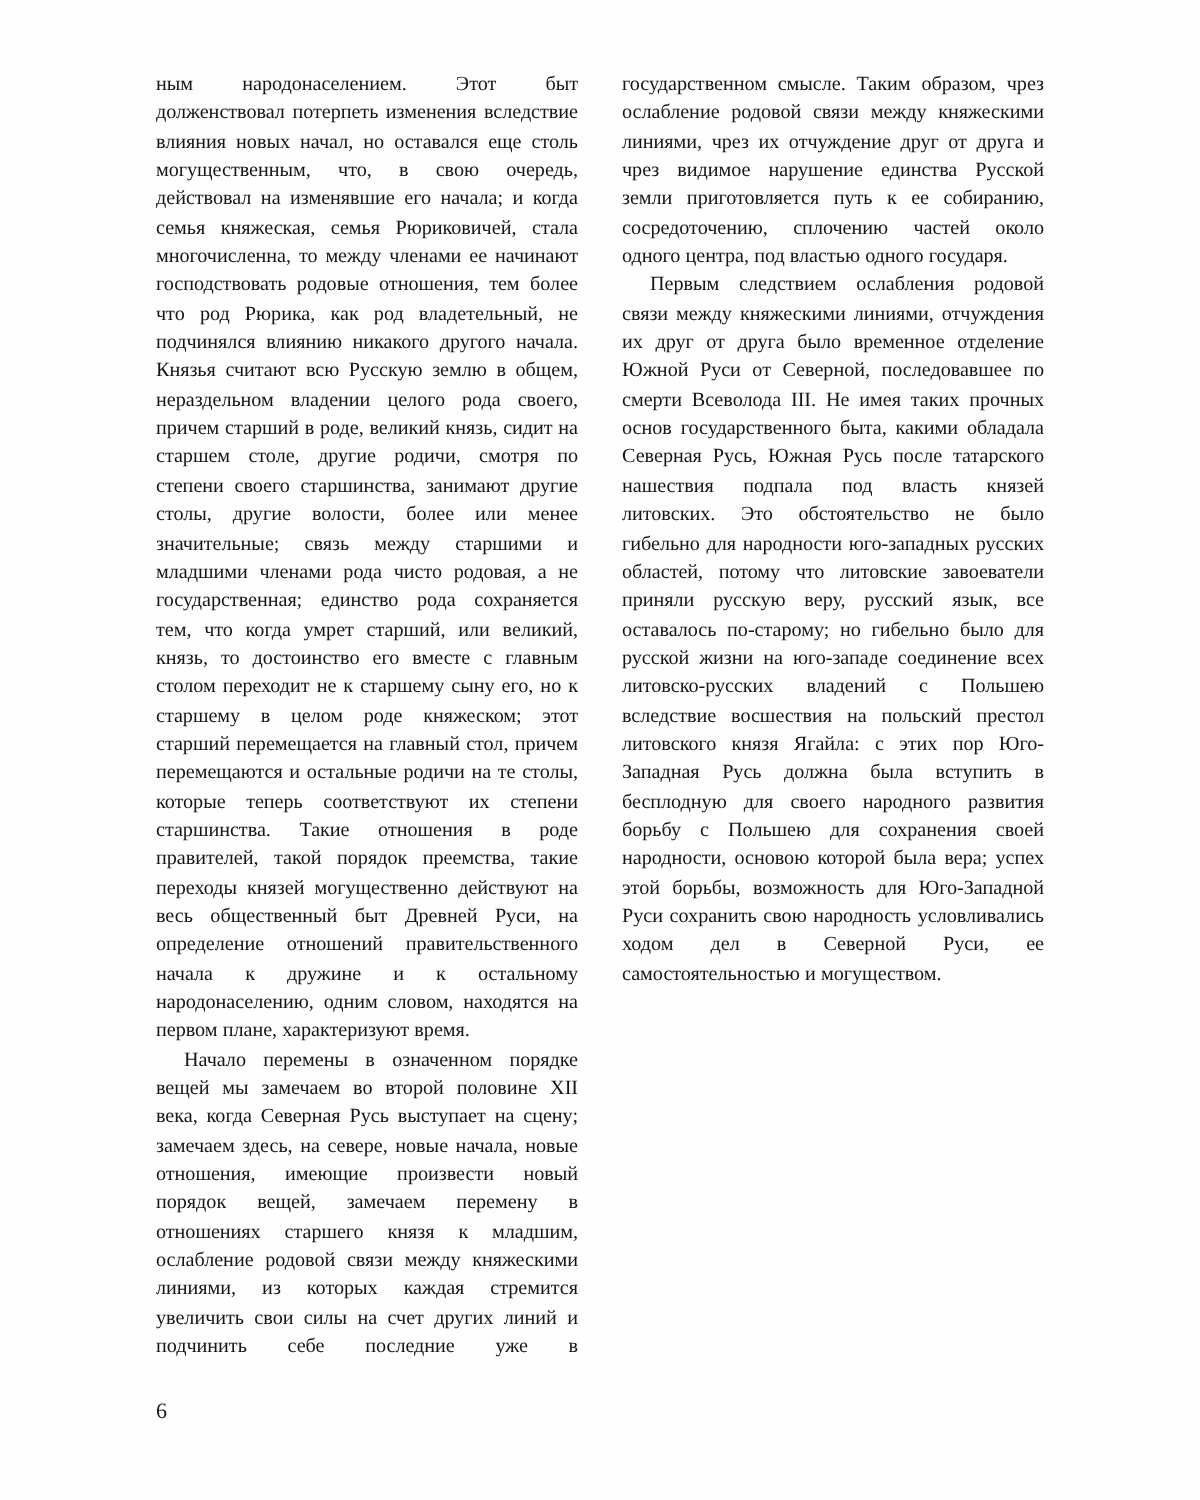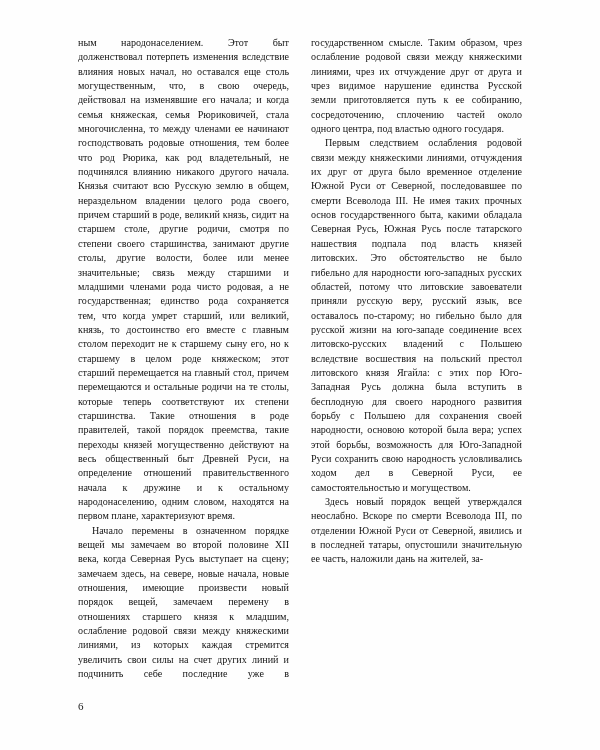--- a/index.html
+++ b/index.html
@@ -68,18 +68,17 @@
 </style>
 </head>
 <body>
 
 <div class="page">
 
   <div class="text-body">
     <p class="para cont">ным народонаселением. Этот быт долженствовал потерпеть изменения вследствие влияния новых начал, но оставался еще столь могущественным, что, в свою очередь, действовал на изменявшие его начала; и когда семья княжеская, семья Рюриковичей, стала многочисленна, то между членами ее начинают господствовать родовые отношения, тем более что род Рюрика, как род владетельный, не подчинялся влиянию никакого другого начала. Князья считают всю Русскую землю в общем, нераздельном владении целого рода своего, причем старший в роде, великий князь, сидит на старшем столе, другие родичи, смотря по степени своего старшинства, занимают другие столы, другие волости, более или менее значительные; связь между старшими и младшими членами рода чисто родовая, а не государственная; единство рода сохраняется тем, что когда умрет старший, или великий, князь, то достоинство его вместе с главным столом переходит не к старшему сыну его, но к старшему в целом роде княжеском; этот старший перемещается на главный стол, причем перемещаются и остальные родичи на те столы, которые теперь соответствуют их степени старшинства. Такие отношения в роде правителей, такой порядок преемства, такие переходы князей могущественно действуют на весь общественный быт Древней Руси, на определение отношений правительственного начала к дружине и к остальному народонаселению, одним словом, находятся на первом плане, характеризуют время.</p>
     <p class="para">Начало перемены в означенном порядке вещей мы замечаем во второй половине XII века, когда Северная Русь выступает на сцену; замечаем здесь, на севере, новые начала, новые отношения, имеющие произвести новый порядок вещей, замечаем перемену в отношениях старшего князя к младшим, ослабление родовой связи между княжескими линиями, из которых каждая стремится увеличить свои силы на счет других линий и подчинить себе последние уже в государственном смысле. Таким образом, чрез ослабление родовой связи между княжескими линиями, чрез их отчуждение друг от друга и чрез видимое нарушение единства Русской земли приготовляется путь к ее собиранию, сосредоточению, сплочению частей около одного центра, под властью одного государя.</p>
     <p class="para">Первым следствием ослабления родовой связи между княжескими линиями, отчуждения их друг от друга было временное отделение Южной Руси от Северной, последовавшее по смерти Всеволода III. Не имея таких прочных основ государственного быта, какими обладала Северная Русь, Южная Русь после татарского нашествия подпала под власть князей литовских. Это обстоятельство не было гибельно для народности юго-западных русских областей, потому что литовские завоеватели приняли русскую веру, русский язык, все оставалось по-старому; но гибельно было для русской жизни на юго-западе соединение всех литовско-русских владений с Польшею вследствие восшествия на польский престол литовского князя Ягайла: с этих пор Юго-Западная Русь должна была вступить в бесплодную для своего народного развития борьбу с Польшею для сохранения своей народности, основою которой была вера; успех этой борьбы, возможность для Юго-Западной Руси сохранить свою народность условливались ходом дел в Северной Руси, ее самостоятельностью и могуществом.</p>
-    <p class="para">Здесь новый порядок вещей утверждался неослабно. Вскоре по смерти Всеволода III, по отделении Южной Руси от Северной, явились и в последней татары, опустошили значительную ее часть, наложили дань на жителей, за-</p>
   </div>
 
   <div class="page-number">6</div>
 
 </div>
 
 </body></html>

